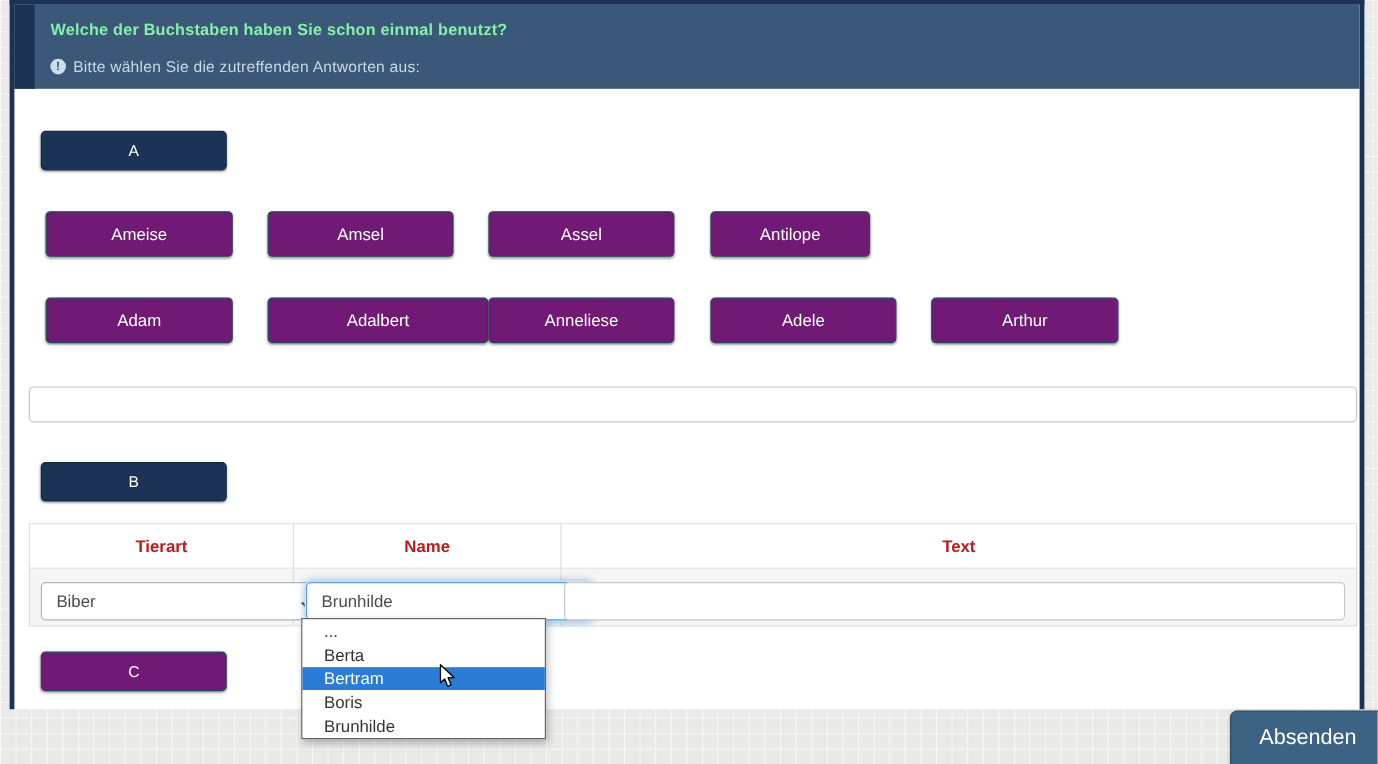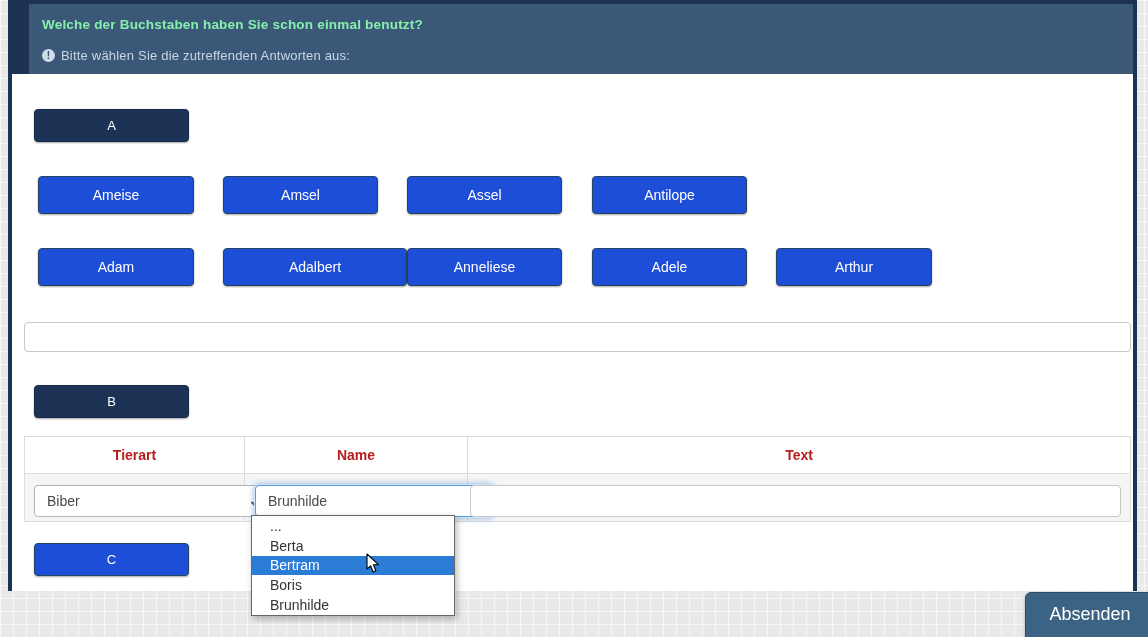--- a/index.html
+++ b/index.html
@@ -34,21 +34,21 @@
     display:inline-block;width:13px;height:13px;border-radius:50%;
     background:#cfdceb;color:#34516f;font-weight:bold;font-size:10px;
     text-align:center;line-height:13px;
   }
   .btn-dark,.btn-steel{
     position:absolute;box-sizing:border-box;border-radius:4px;
     color:#fff;display:flex;align-items:center;justify-content:center;
     cursor:pointer;box-shadow:0 1px 2px rgba(0,0,0,.35);
   }
   .btn-dark{background:#1d3356;border:1px solid #16294a;font-size:13px;}
-  .btn-steel{background:#1d4ed8;border:1px solid #27445f;font-size:14px;}
+  .btn-steel{background:#701a75;border:1px solid #27445f;font-size:14px;}
   .wide-input{
     position:absolute;left:20px;top:318px;width:1107px;height:30px;box-sizing:border-box;
     border:1px solid #c8c8c8;border-radius:4px;background:#fff;outline:none;
     font-size:14px;padding:0 10px;font-family:inherit;
   }
   .qtable{
     position:absolute;left:20px;top:432px;width:1107px;box-sizing:border-box;
     border:1px solid #dcdcdc;background:#fff;
   }
   .trow{display:flex;box-sizing:border-box;}
@@ -106,21 +106,21 @@
         <span class="info-ic">!</span>
         <span>Bitte wählen Sie die zutreffenden Antworten aus:</span>
       </div>
     </div>
 
     <div class="btn-dark" style="left:22px;top:105px;width:155px;height:33px;">A</div>
 
     <div class="btn-steel" style="left:26px;top:172px;width:156px;height:38px;">Ameise</div>
     <div class="btn-steel" style="left:211px;top:172px;width:155px;height:38px;text-align:right;">Amsel</div>
     <div class="btn-steel" style="left:395px;top:172px;width:155px;height:38px;">Assel</div>
-    <div class="btn-steel" style="left:580px;top:172px;width:155px;height:38px;">Antilope</div>
+    <div class="btn-steel" style="left:580px;top:172px;width:133px;height:38px;">Antilope</div>
 
     <div class="btn-steel" style="left:26px;top:244px;width:156px;height:38px;">Adam</div>
     <div class="btn-steel" style="left:211px;top:244px;width:184px;height:38px;">Adalbert</div>
     <div class="btn-steel" style="left:395px;top:244px;width:155px;height:38px;">Anneliese</div>
     <div class="btn-steel" style="left:580px;top:244px;width:155px;height:38px;">Adele</div>
     <div class="btn-steel" style="left:764px;top:244px;width:156px;height:38px;">Arthur</div>
 
     <input class="wide-input" style="left: 12px; top: 318px;" placeholder="">
 
     <div class="btn-dark" style="left:22px;top:381px;width:155px;height:33px;">B</div>

